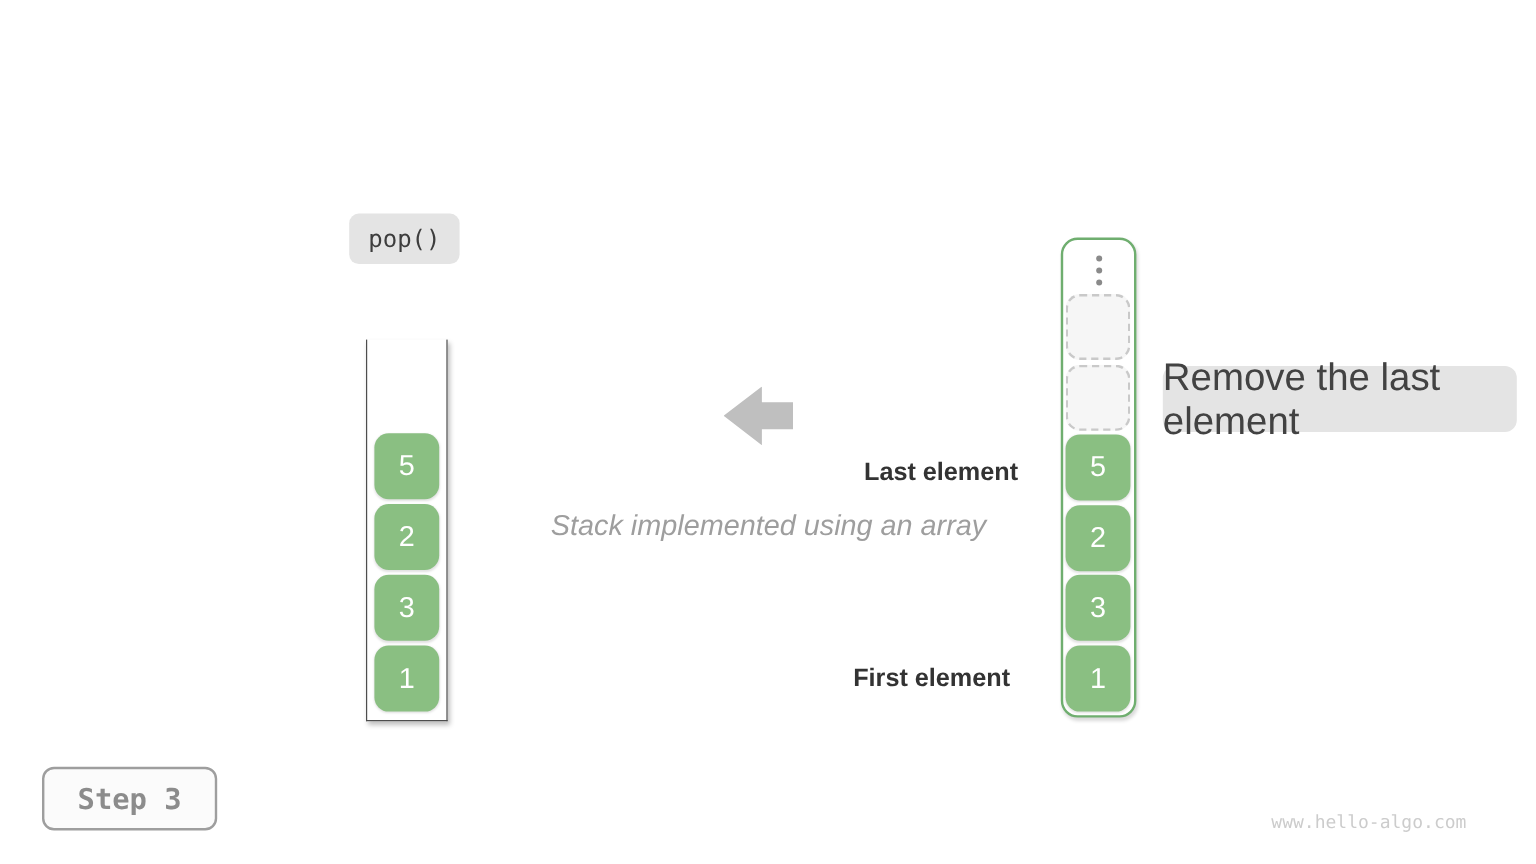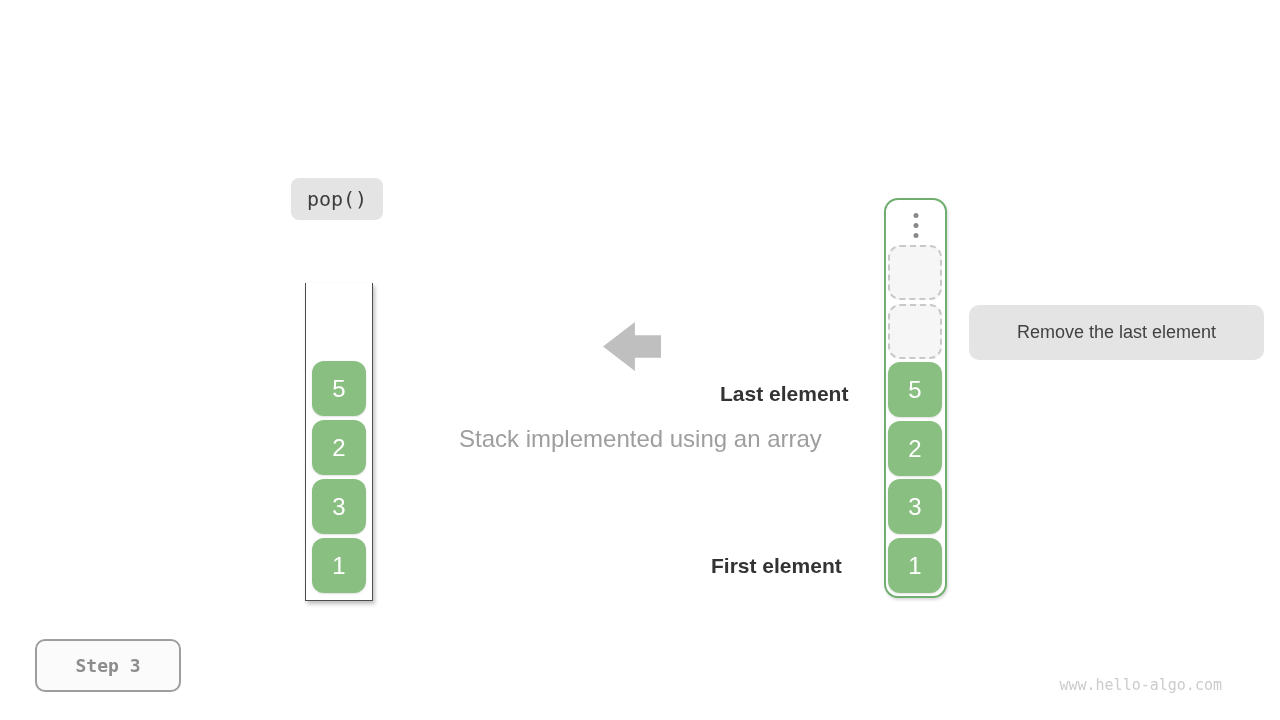--- a/index.html
+++ b/index.html
@@ -25,31 +25,31 @@
     background: var(--badge-gray-bg, #e4e4e4);
     border-radius: 8px;
     font-family: "DejaVu Sans Mono", monospace;
     font-size: 20px;
     color: #3d3d3d;
   }
   .remove-badge {
     left: 969px; top: 305px; width: 295px; height: 55px;
     background: var(--badge-gray-bg, #e4e4e4);
     border-radius: 10px;
-    font-size: 18px;
+    font-size: 32px;
     color: #424242;
   }
   .step-badge {
     left: 35px; top: 639px; width: 146px; height: 53px;
     background: #fbfbfb;
     border: 2px solid #9e9e9e;
     border-radius: 10px;
     font-family: "DejaVu Sans Mono", monospace;
     font-weight: bold;
-    font-size: 18px;
+    font-size: 24px;
     color: var(--step-gray, #8c8c8c);
   }
 
   
   .stack-container {
     position: absolute;
     left: 305px; top: 283px;
     width: 68px; height: 318px;
     box-sizing: border-box;
     background: #ffffff;
@@ -102,20 +102,21 @@
   .last-label { left: 720px; top: 382px; }
   .first-label { left: 711px; top: 554px; text-align: right; }
   .caption {
     position: absolute;
     left: 459px; top: 425px;
     width: 362px;
     text-align: center;
     font-size: 24px;
     color: var(--caption-gray, #9e9e9e);
     white-space: nowrap;
+    font-style: italic;
   }
   .watermark {
     position: absolute;
     right: 58px; top: 676px;
     font-family: "DejaVu Sans Mono", monospace;
     font-size: 15px;
     color: var(--watermark-gray, #cccccc);
     white-space: nowrap;
   }
 

